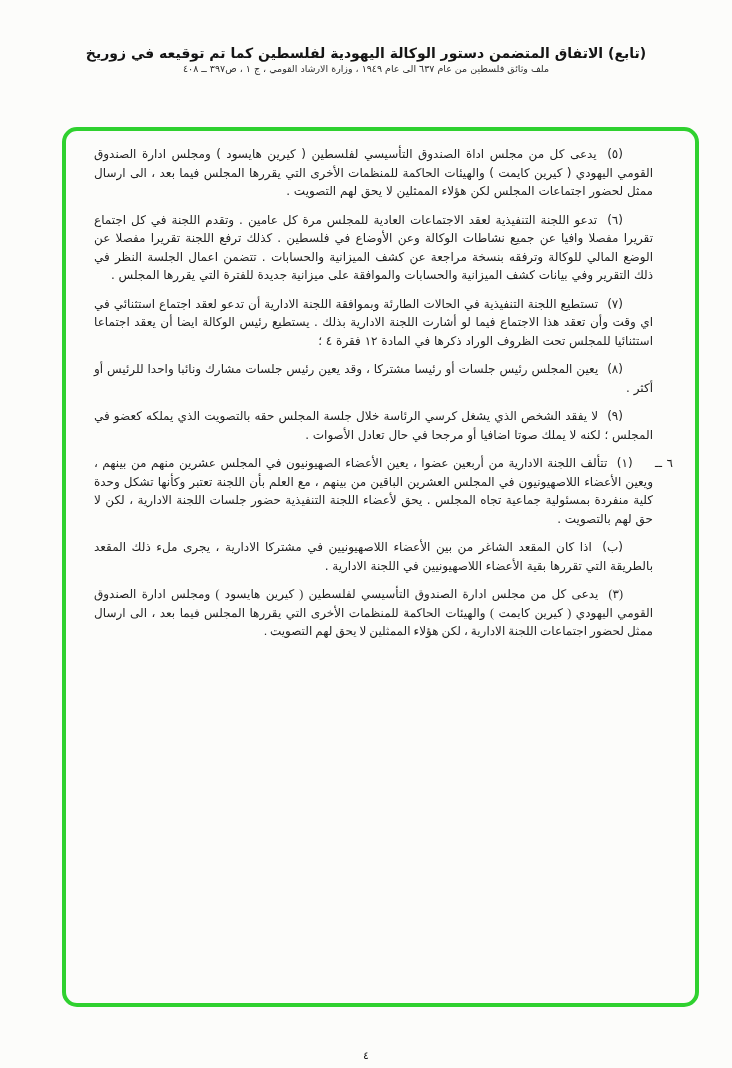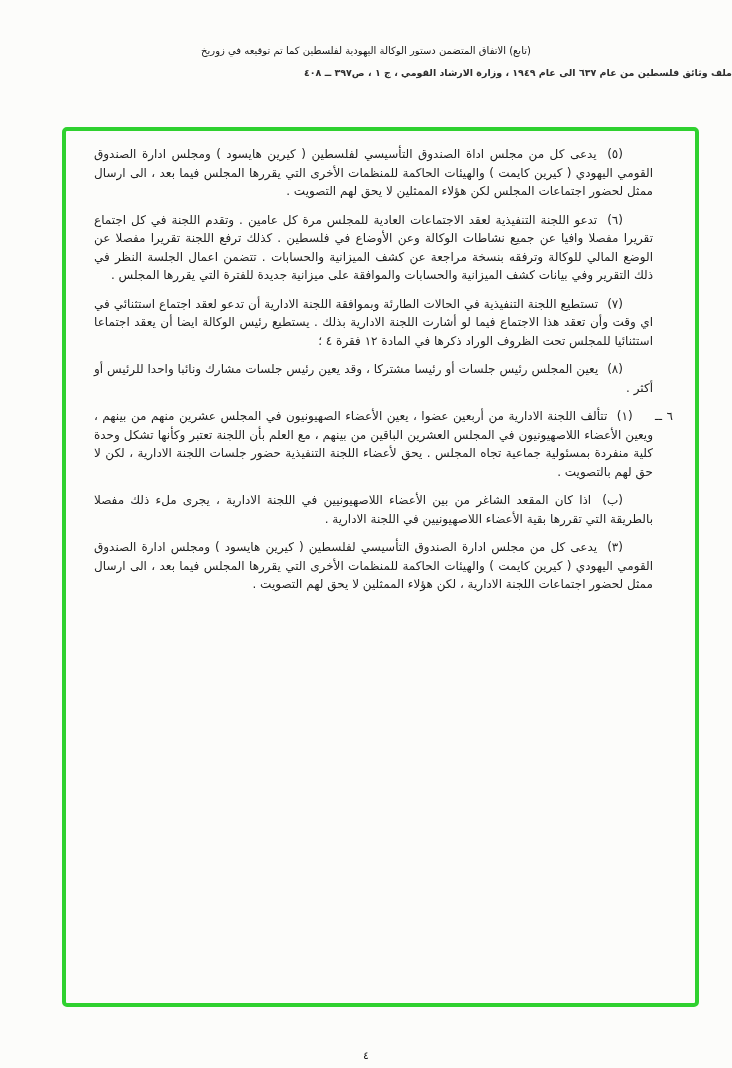--- a/index.html
+++ b/index.html
@@ -14,53 +14,51 @@
     color: #1b1b1b;
     direction: rtl;
     overflow: hidden;
   }
   .header {
     position: absolute;
     top: 44px; left: 0; right: 0;
     text-align: center;
   }
   .title {
-    font-size: 10px;
-    font-weight: normal;
+    font-size: 14px;
+    font-weight: bold;
     color: #141414;
     padding: 0 60px;
     line-height: 1.35;
   }
   .subtitle {
-    margin-top: 9px;
     font-size: 9.5px;
-    font-weight: bold;
+    font-weight: normal;
     color: #2e2e2e;
-    text-align: right;
   }
   .doc-box {
     position: absolute;
     top: 127px;
     right: 33px;
     width: 637px;
     min-height: 880px;
     border: 4px solid #2fd12f;
-    border-radius: 5px;
+    border-radius: 15px;
     padding: 14px 42px 18px 28px;
     background: transparent;
   }
   .para {
     margin: 0 0 10px 0;
     font-size: 12px;
     line-height: 18.5px;
     text-align: justify;
     text-indent: 30px;
     color: #1f1f1f;
   }
-  .para:last-child { margin-bottom: 0; }
+  .para:last-child { margin-bottom: 0; font-family: Liberation Serif, serif; }
   .para.section-start { text-indent: -20px; }
   .marker { margin-left: 5px; white-space: nowrap; }
   .section-marker { margin-left: 18px; white-space: nowrap; }
   .page-number {
     position: absolute;
     bottom: 6px;
     left: 0; right: 0;
     text-align: center;
     font-size: 11px;
     color: #1f1f1f;
@@ -91,32 +89,36 @@
     <p class="para">
       <span class="marker">(٧)</span>
       <span class="ptext">تستطيع اللجنة التنفيذية في الحالات الطارئة وبموافقة اللجنة الادارية أن تدعو لعقد اجتماع استثنائي في اي وقت وأن تعقد هذا الاجتماع فيما لو أشارت اللجنة الادارية بذلك . يستطيع رئيس الوكالة ايضا أن يعقد اجتماعا استثنائيا للمجلس تحت الظروف الوراد ذكرها في المادة ١٢ فقرة ٤ ؛</span>
     </p>
 
     <p class="para">
       <span class="marker">(٨)</span>
       <span class="ptext">يعين المجلس رئيس جلسات أو رئيسا مشتركا ، وقد يعين رئيس جلسات مشارك ونائبا واحدا للرئيس أو أكثر .</span>
     </p>
 
+    <p class="para">
+      <span class="marker">(٩)</span>
+      <span class="ptext">لا يفقد الشخص الذي يشغل كرسي الرئاسة خلال جلسة المجلس حقه بالتصويت الذي يملكه كعضو في المجلس ؛ لكنه لا يملك صوتا اضافيا أو مرجحا في حال تعادل الأصوات .</span>
+    </p>
 
     <p class="para section-start">
       <span class="section-marker">٦ ــ</span>
       <span class="marker">(١)</span>
       <span class="ptext">تتألف اللجنة الادارية من أربعين عضوا ، يعين الأعضاء الصهيونيون في المجلس عشرين منهم من بينهم ، ويعين الأعضاء اللاصهيونيون في المجلس العشرين الباقين من بينهم ، مع العلم بأن اللجنة تعتبر وكأنها تشكل وحدة كلية منفردة بمسئولية جماعية تجاه المجلس . يحق لأعضاء اللجنة التنفيذية حضور جلسات اللجنة الادارية ، لكن لا حق لهم بالتصويت .</span>
     </p>
 
 
 
     <p class="para">
       <span class="marker">(ب)</span>
-      <span class="ptext">اذا كان المقعد الشاغر من بين الأعضاء اللاصهيونيين في اللجنة الادارية ، يجرى ملء ذلك مفصلا بالطريقة التي تقررها بقية الأعضاء اللاصهيونيين في اللجنة الادارية .</span>
+      <span class="ptext">اذا كان المقعد الشاغر من بين الأعضاء اللاصهيونيين في مشتركا الادارية ، يجرى ملء ذلك المقعد بالطريقة التي تقررها بقية الأعضاء اللاصهيونيين في اللجنة الادارية .</span>
     </p>
 
     <p class="para">
       <span class="marker">(٣)</span>
       <span class="ptext">يدعى كل من مجلس ادارة الصندوق التأسيسي لفلسطين ( كيرين هايسود ) ومجلس ادارة الصندوق القومي اليهودي ( كيرين كايمت ) والهيئات الحاكمة للمنظمات الأخرى التي يقررها المجلس فيما بعد ، الى ارسال ممثل لحضور اجتماعات اللجنة الادارية ، لكن هؤلاء الممثلين لا يحق لهم التصويت .</span>
     </p>
 
   </div>
 
   <div class="page-number">٤</div>

